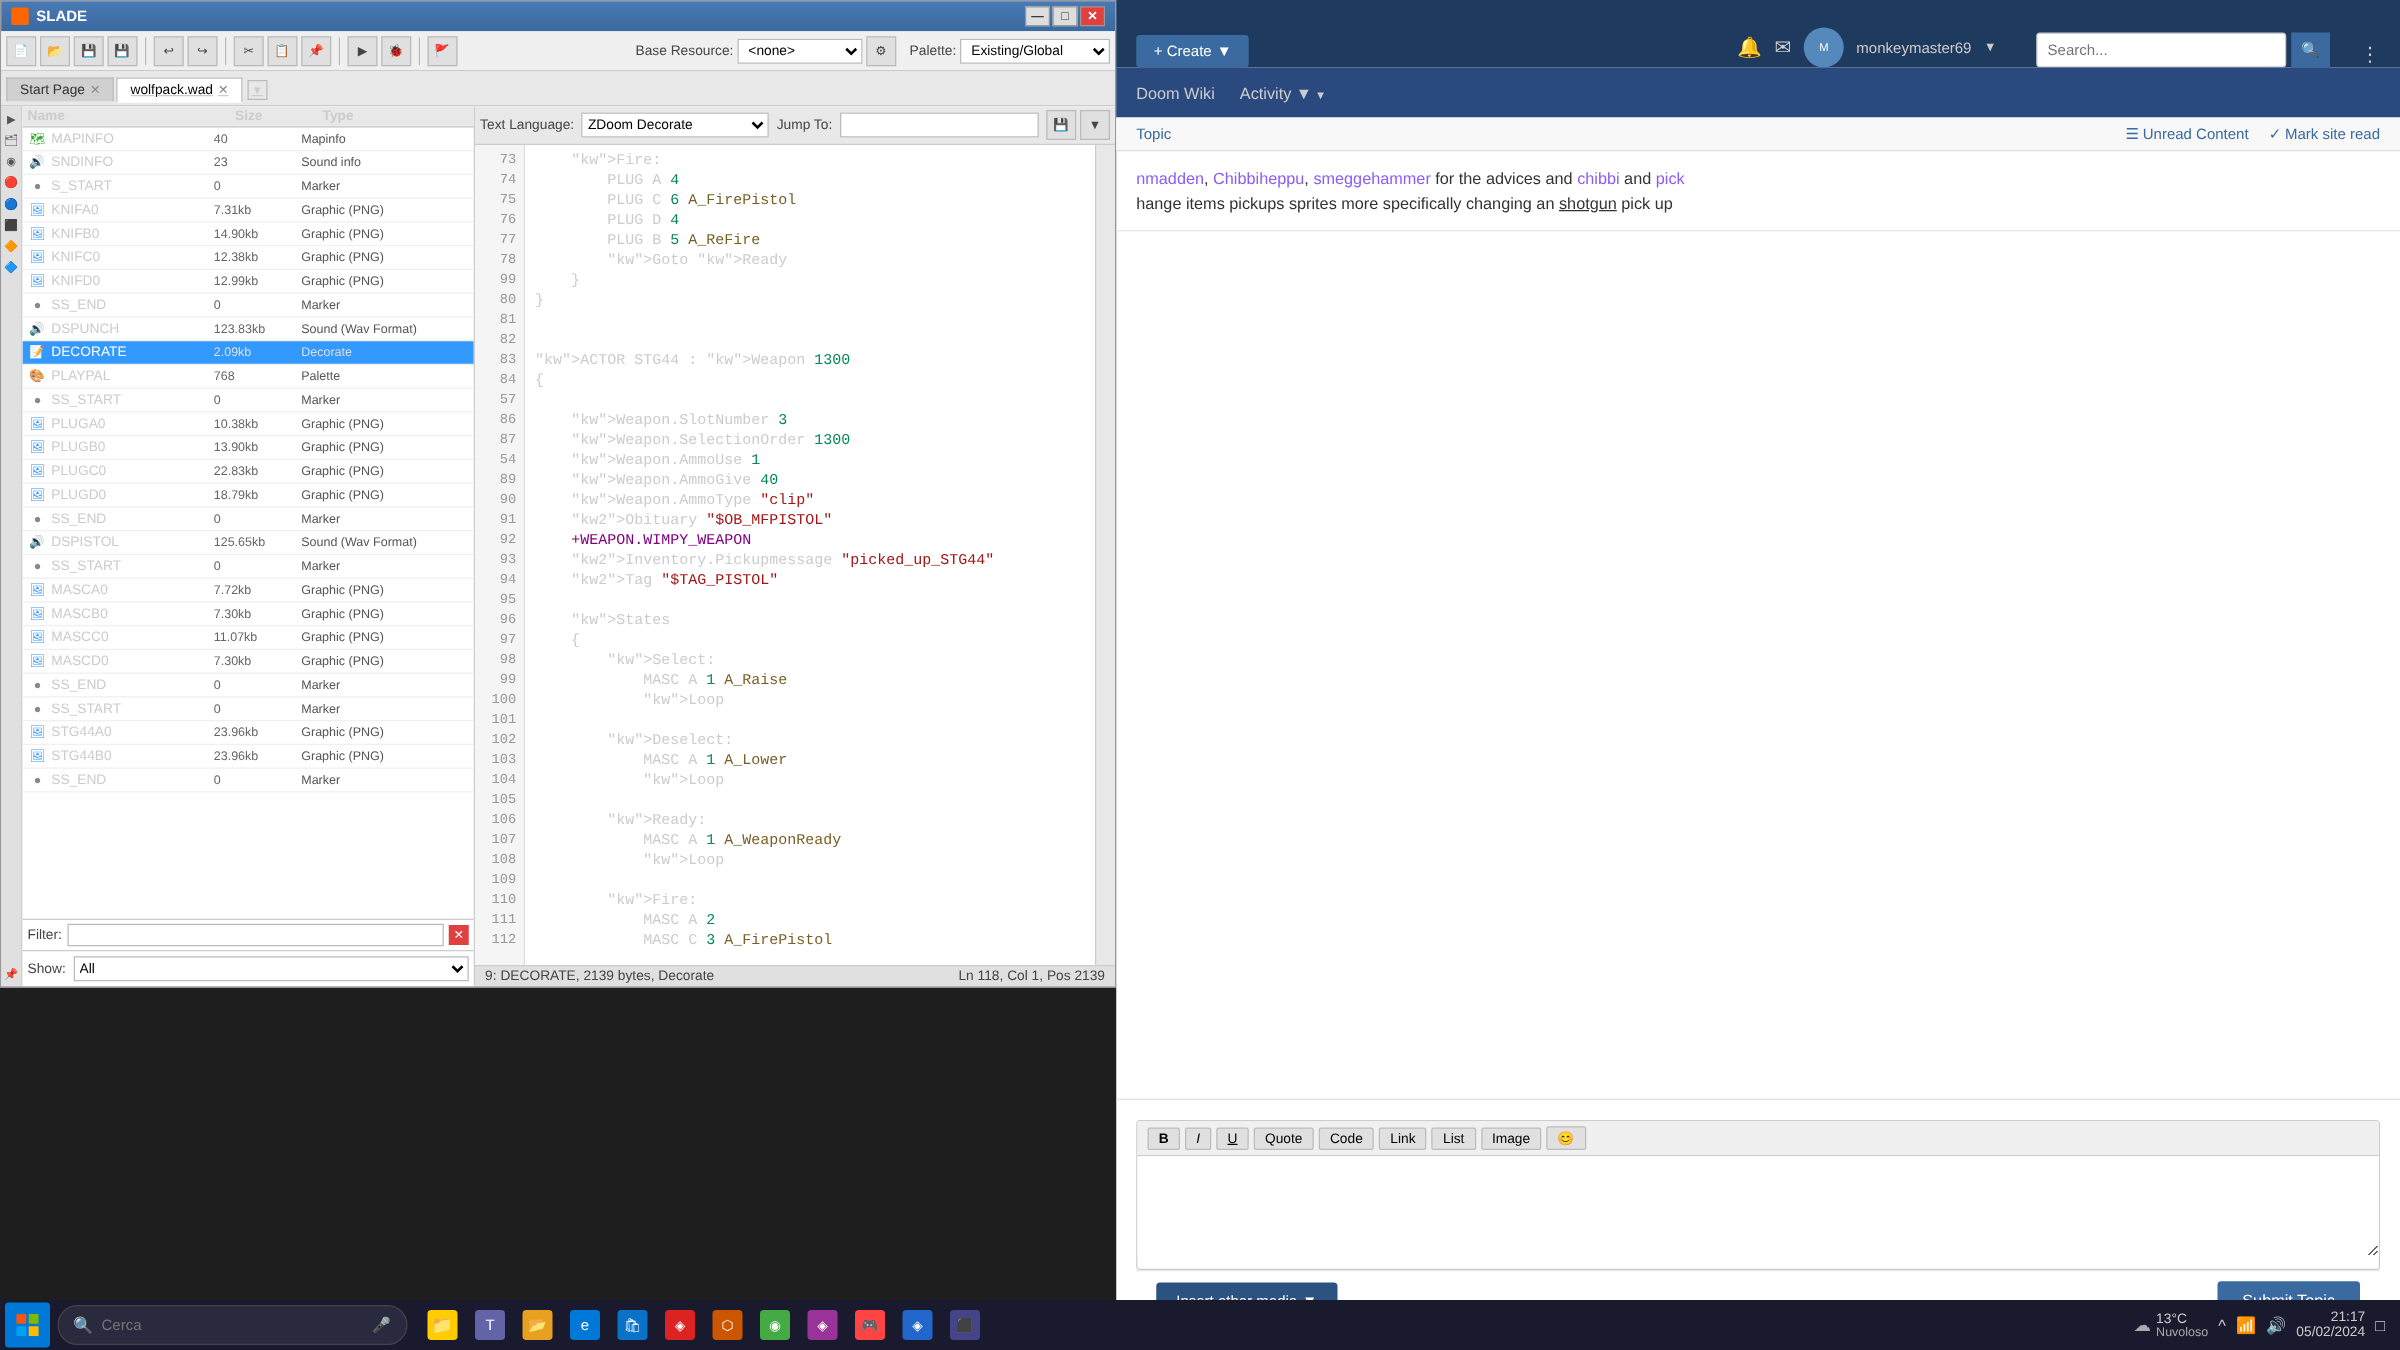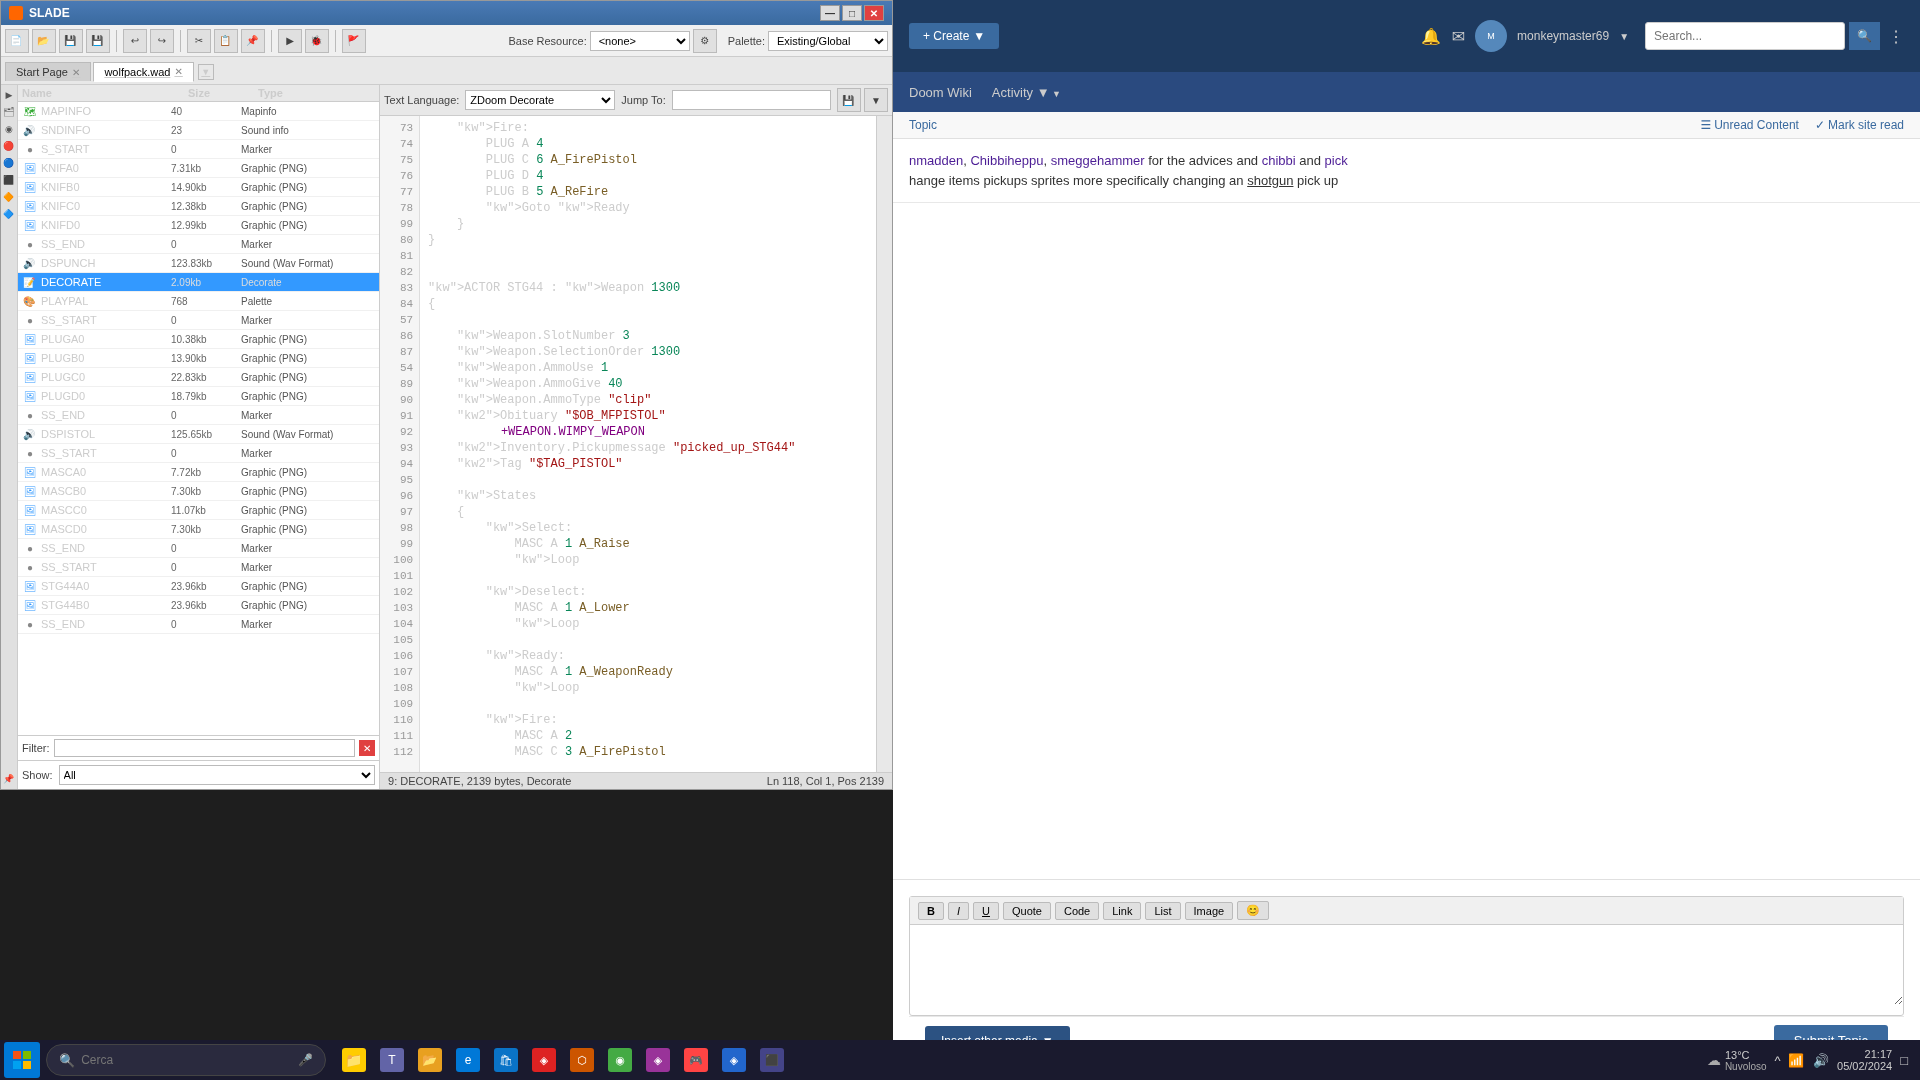--- a/index.html
+++ b/index.html
@@ -68,52 +68,52 @@
     .code-select { font-size: 11px; height: 20px; border: 1px solid #bbb; background: white; width: 150px; }
     .jump-to-label { font-size: 11px; color: #444; }
     .jump-to-input { font-size: 11px; height: 20px; border: 1px solid #bbb; background: white; width: 200px; flex: 1; }
     .code-actions { display: flex; gap: 3px; margin-left: auto; }
 
     .code-editor { flex: 1; overflow: auto; display: flex; font-family: 'Courier New', monospace; font-size: 12px; }
     .line-numbers { background: #f5f5f5; border-right: 1px solid #ddd; padding: 4px 6px; color: #999; font-size: 11px; user-select: none; text-align: right; min-width: 40px; }
     .line-numbers div { line-height: 16px; }
     .code-content { flex: 1; padding: 4px 8px; white-space: pre; overflow-x: auto; }
     .code-line { line-height: 16px; }
-    .kw2 { color: #800080; margin-left: 44px; }
+    .kw2 { color: #800080; }
     .str { color: #a31515; }
     .num { color: #098658; }
     .fn { color: #795e26; }
 
     .code-scrollbar { width: 16px; background: #e8e8e8; border-left: 1px solid #ccc; }
 
     .code-statusbar { background: #e0e0e0; border-top: 1px solid #ccc; display: flex; justify-content: space-between; padding: 2px 8px; font-size: 11px; color: #444; }
 
     
     .forum-panel { position: absolute; top: 0; right: 0; width: 1027px; height: 1080px; background: white; display: flex; flex-direction: column; }
-    .forum-topbar { background: #1e3a5f; height: 72px; display: flex; align-items: center; padding: 0 16px; gap: 0; }
+    .forum-topbar { background: #1e3a5f; height: 54px; display: flex; align-items: flex-end; padding: 0 16px; gap: 16px; }
     .forum-search { background: white; border: 1px solid #ccc; border-radius: 3px; padding: 4px 8px; font-size: 12px; width: 200px; height: 28px; }
     .forum-search-btn { background: #3a6a9f; color: white; border: none; padding: 4px 8px; cursor: pointer; height: 28px; display: flex; align-items: center; justify-content: center; }
     .forum-nav-icons { display: flex; gap: 10px; margin-left: auto; align-items: center; }
     .forum-avatar { width: 32px; height: 32px; border-radius: 50%; background: #5588bb; display: flex; align-items: center; justify-content: center; color: white; font-size: 11px; cursor: pointer; }
     .forum-username { color: #ccc; font-size: 12px; cursor: pointer; }
     .forum-create-btn { background: #3a6a9f; color: white; border: none; padding: 6px 14px; font-size: 12px; cursor: pointer; border-radius: 3px; display: flex; align-items: center; gap: 4px; }
 
     .forum-secondary-bar { background: #2a4a7f; height: 40px; display: flex; align-items: center; padding: 0 16px; gap: 20px; }
     .forum-nav-item { color: #ccc; font-size: 13px; cursor: pointer; }
     .forum-nav-item.has-arrow::after { content: ' ▼'; font-size: 9px; }
 
     .forum-breadcrumb { background: #f8f8f8; border-bottom: 1px solid #e0e0e0; padding: 6px 16px; display: flex; align-items: center; gap: 6px; font-size: 12px; }
     .breadcrumb-item { color: #3a6a9f; cursor: pointer; }
 
     .forum-content { flex: 1; overflow-y: auto; padding: 0; }
     .action-link { color: #3a6a9f; font-size: 12px; cursor: pointer; text-decoration: none; display: flex; align-items: center; gap: 3px; }
 
     .forum-post { padding: 12px 16px; border-bottom: 1px solid #e8e8e8; }
     .post-text { font-size: 13px; color: #333; line-height: 1.5; }
-    .post-link { color: #4c1d95; text-decoration: none; cursor: pointer; }
+    .post-link { color: #8b5cf6; text-decoration: none; cursor: pointer; }
     .underline { text-decoration: underline; }
 
     .forum-reply-box { padding: 16px; border-top: 1px solid #e0e0e0; }
     .reply-editor { border: 1px solid #ccc; background: white; min-height: 120px; border-radius: 3px; }
     .reply-toolbar { background: #f0f0f0; border-bottom: 1px solid #ccc; padding: 4px 8px; display: flex; gap: 4px; align-items: center; flex-wrap: wrap; }
     .reply-btn { background: #e0e0e0; border: 1px solid #bbb; padding: 2px 8px; font-size: 11px; cursor: pointer; border-radius: 2px; }
     .reply-textarea { width: 100%; height: 80px; border: none; padding: 6px 8px; font-size: 12px; resize: vertical; outline: none; font-family: 'Segoe UI', sans-serif; }
     .reply-bottom { display: flex; justify-content: space-between; align-items: center; padding: 8px 16px; border-top: 1px solid #e8e8e8; }
     .submit-btn { background: #3a6a9f; color: white; border: none; padding: 8px 20px; font-size: 13px; cursor: pointer; border-radius: 3px; }
     .insert-media-btn { background: #2c5282; color: white; border: none; padding: 8px 16px; font-size: 12px; cursor: pointer; border-radius: 3px; display: flex; align-items: center; gap: 4px; }

